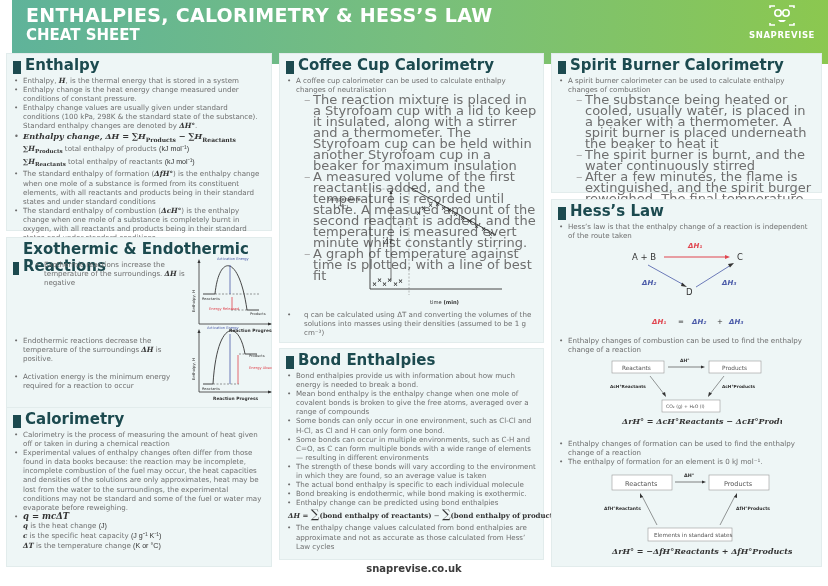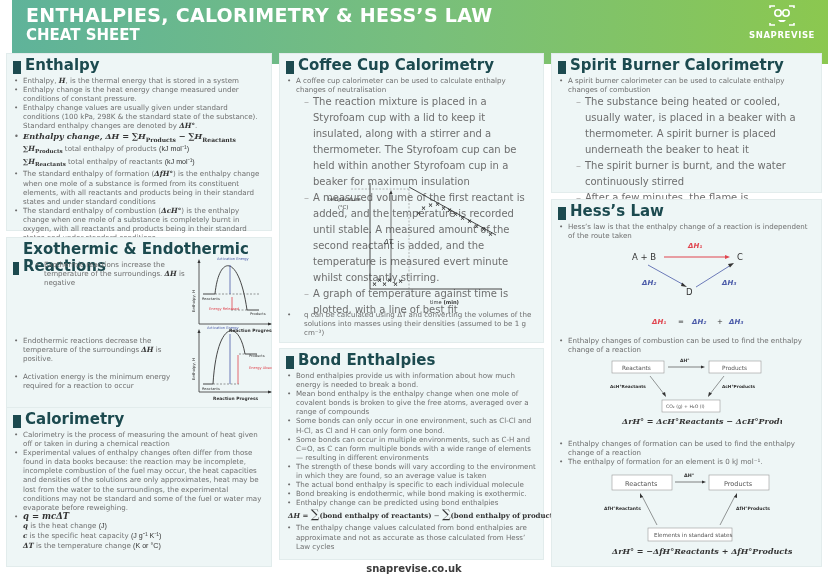--- a/index.html
+++ b/index.html
@@ -29,21 +29,21 @@
     margin: 3px 14px 2px 6px; line-height: 17px;
   }
   .panel h2 .sq { display: inline-block; width: 8px; height: 13px; background: #1c4a4f; margin-right: 4px; }
 
   ul.b { list-style: none; padding-left: 6px; padding-right: 6px; }
   ul.b > li {
     position: relative; padding-left: 10px; font-size: 7.1px; line-height: 9.1px; color: #6e6e6e;
   }
   ul.b > li::before { content: "•"; position: absolute; left: 1px; top: 0; color: #6e6e6e; }
   ul.s { list-style: none; padding-left: 8px; }
-  ul.s > li { position: relative; padding-left: 9px; font-size: 10px; line-height: 16px; color: #6e6e6e; }
+  ul.s > li { position: relative; padding-left: 9px; font-size: 13px; line-height: 11px; color: #6e6e6e; }
   ul.s > li::before { content: "–"; position: absolute; left: 0; top: 0; color: #aaa; }
   .eq { font-family: "DejaVu Serif", serif; color: #333; font-weight: bold; font-style: italic; }
   .eqb { font-family: "DejaVu Serif", serif; color: #333; font-weight: bold; }
   .defs { padding-left: 16px; font-size: 7.1px; line-height: 9.2px; color: #6e6e6e; }
   .defs .sym { font-family: "DejaVu Serif", serif; font-weight: bold; font-style: italic; color: #333; }
   .defs .unit { font-family: Liberation Sans, sans-serif; color: #333; }
 
   .footer { position: absolute; left: 278px; top: 563px; width: 272px; text-align: center; font-weight: bold; font-size: 10px; color: #3b3b3b; }
   .svgtext { font-family: "DejaVu Sans", sans-serif; }
 </style>

